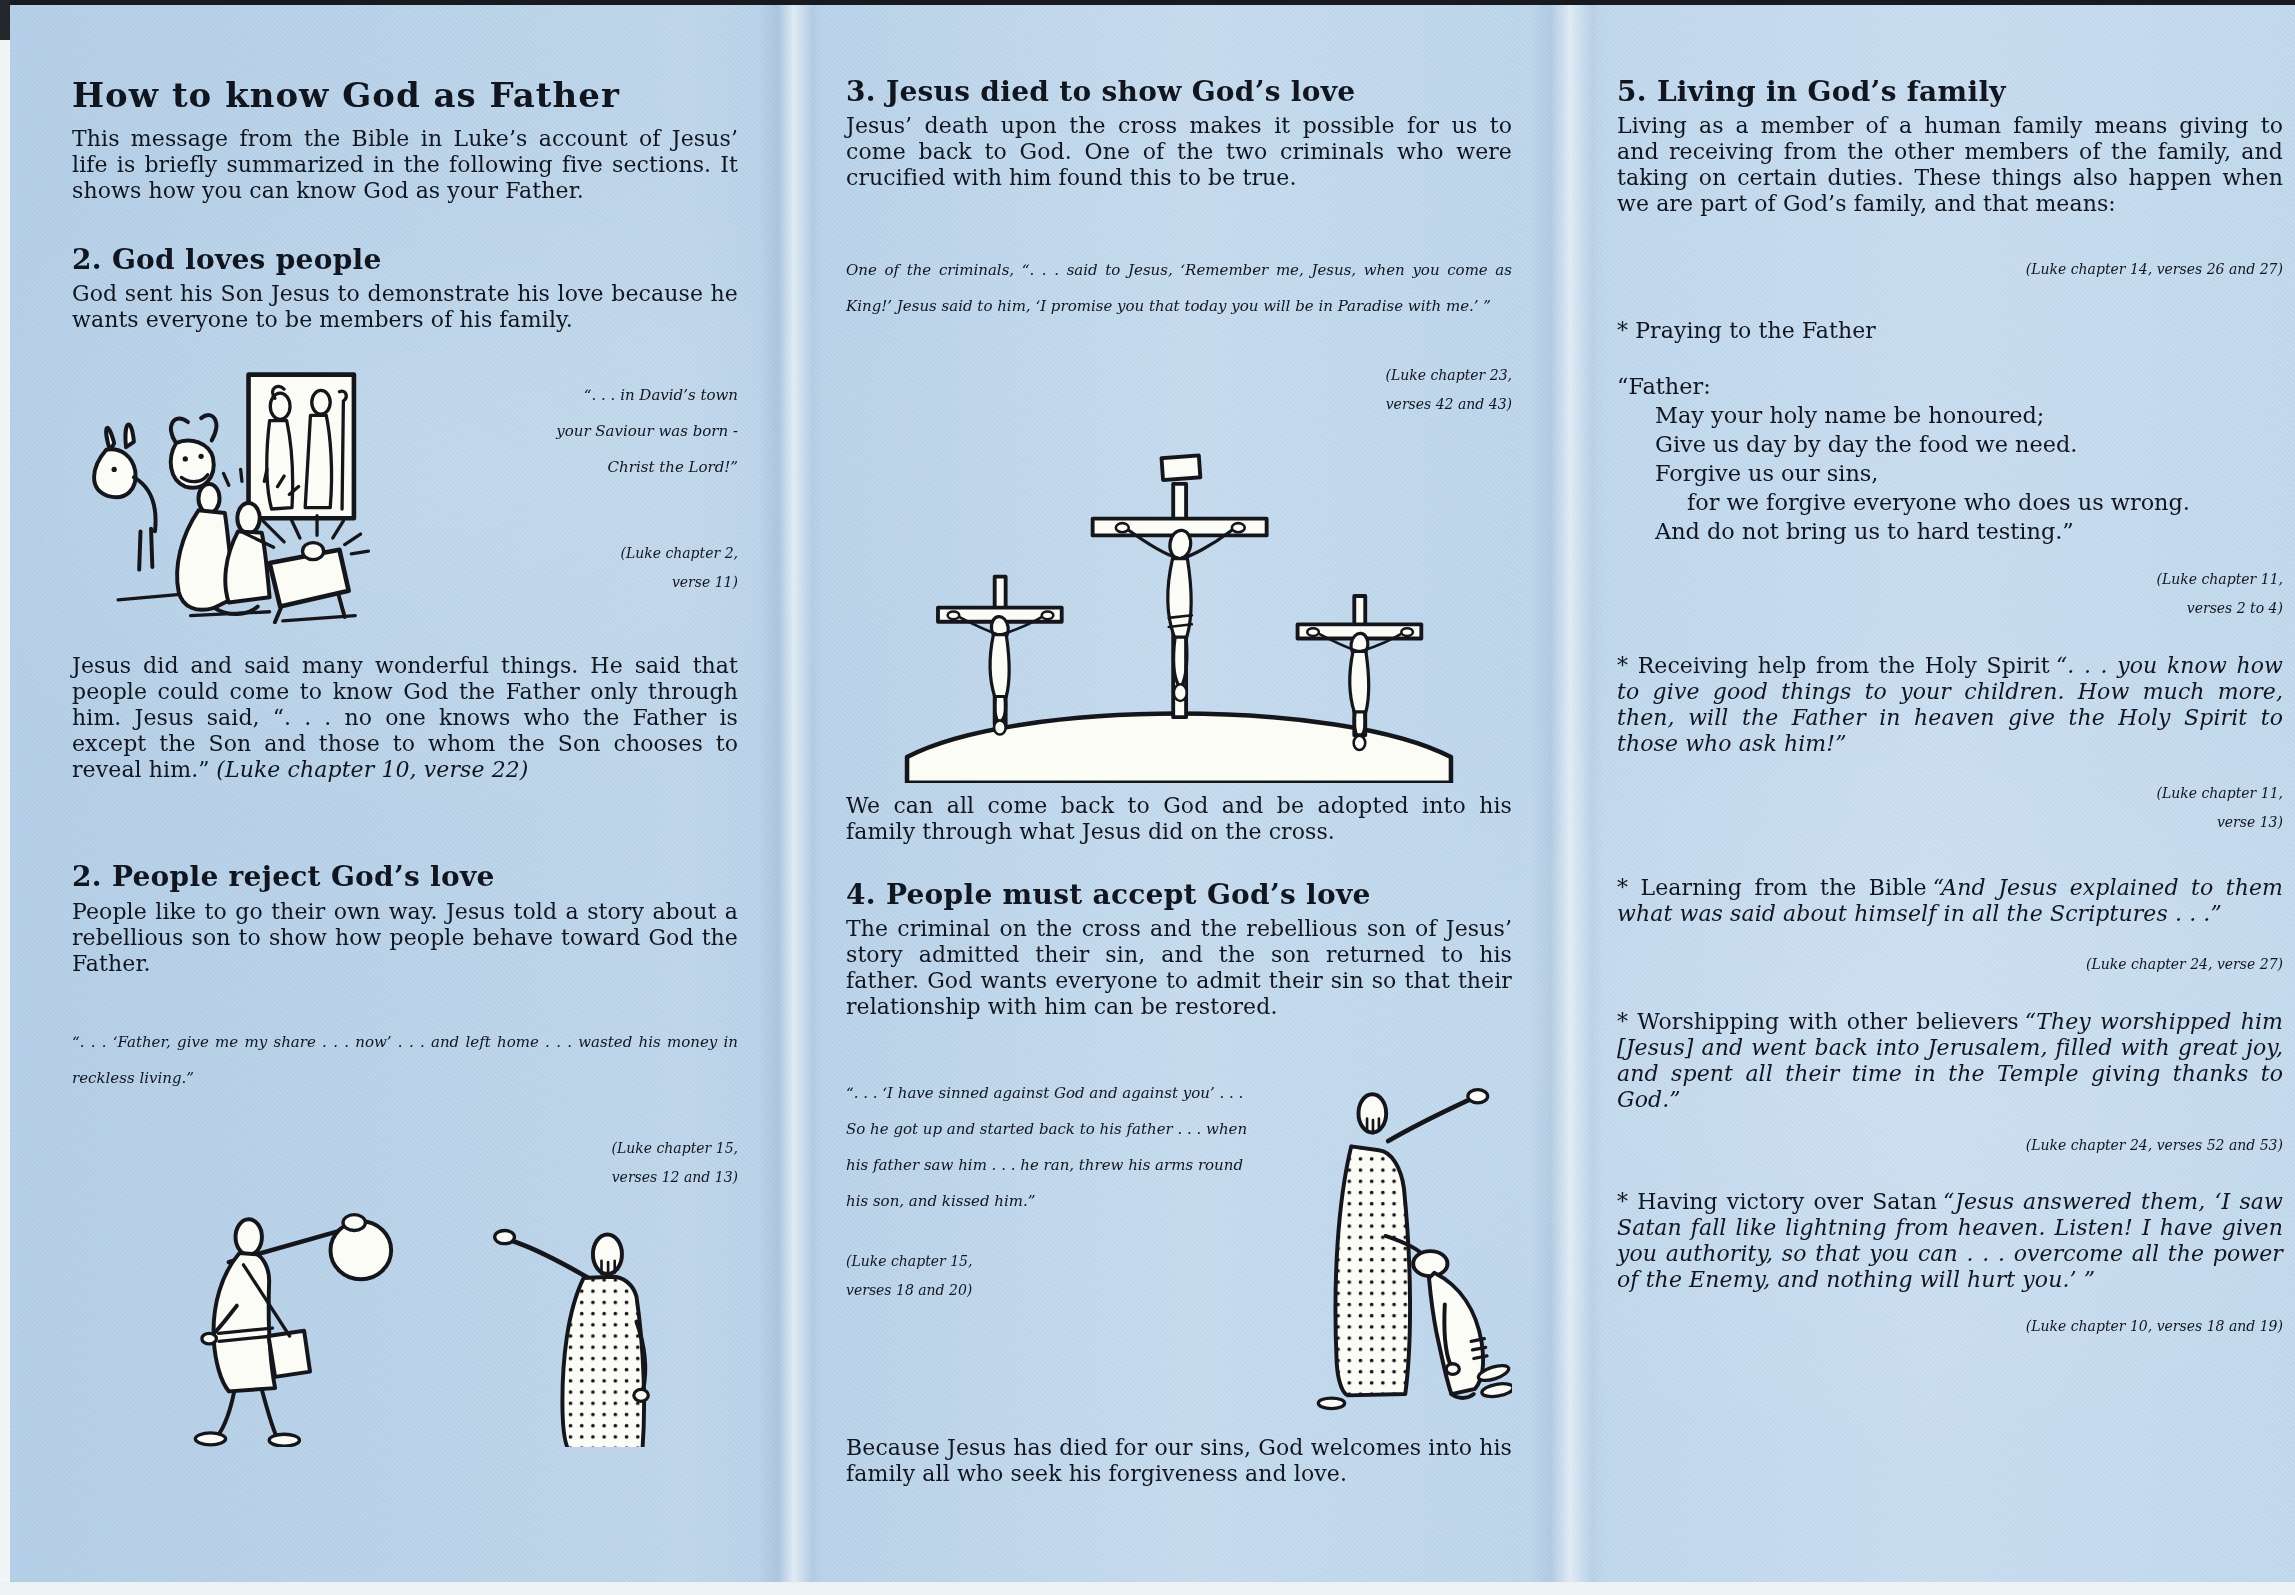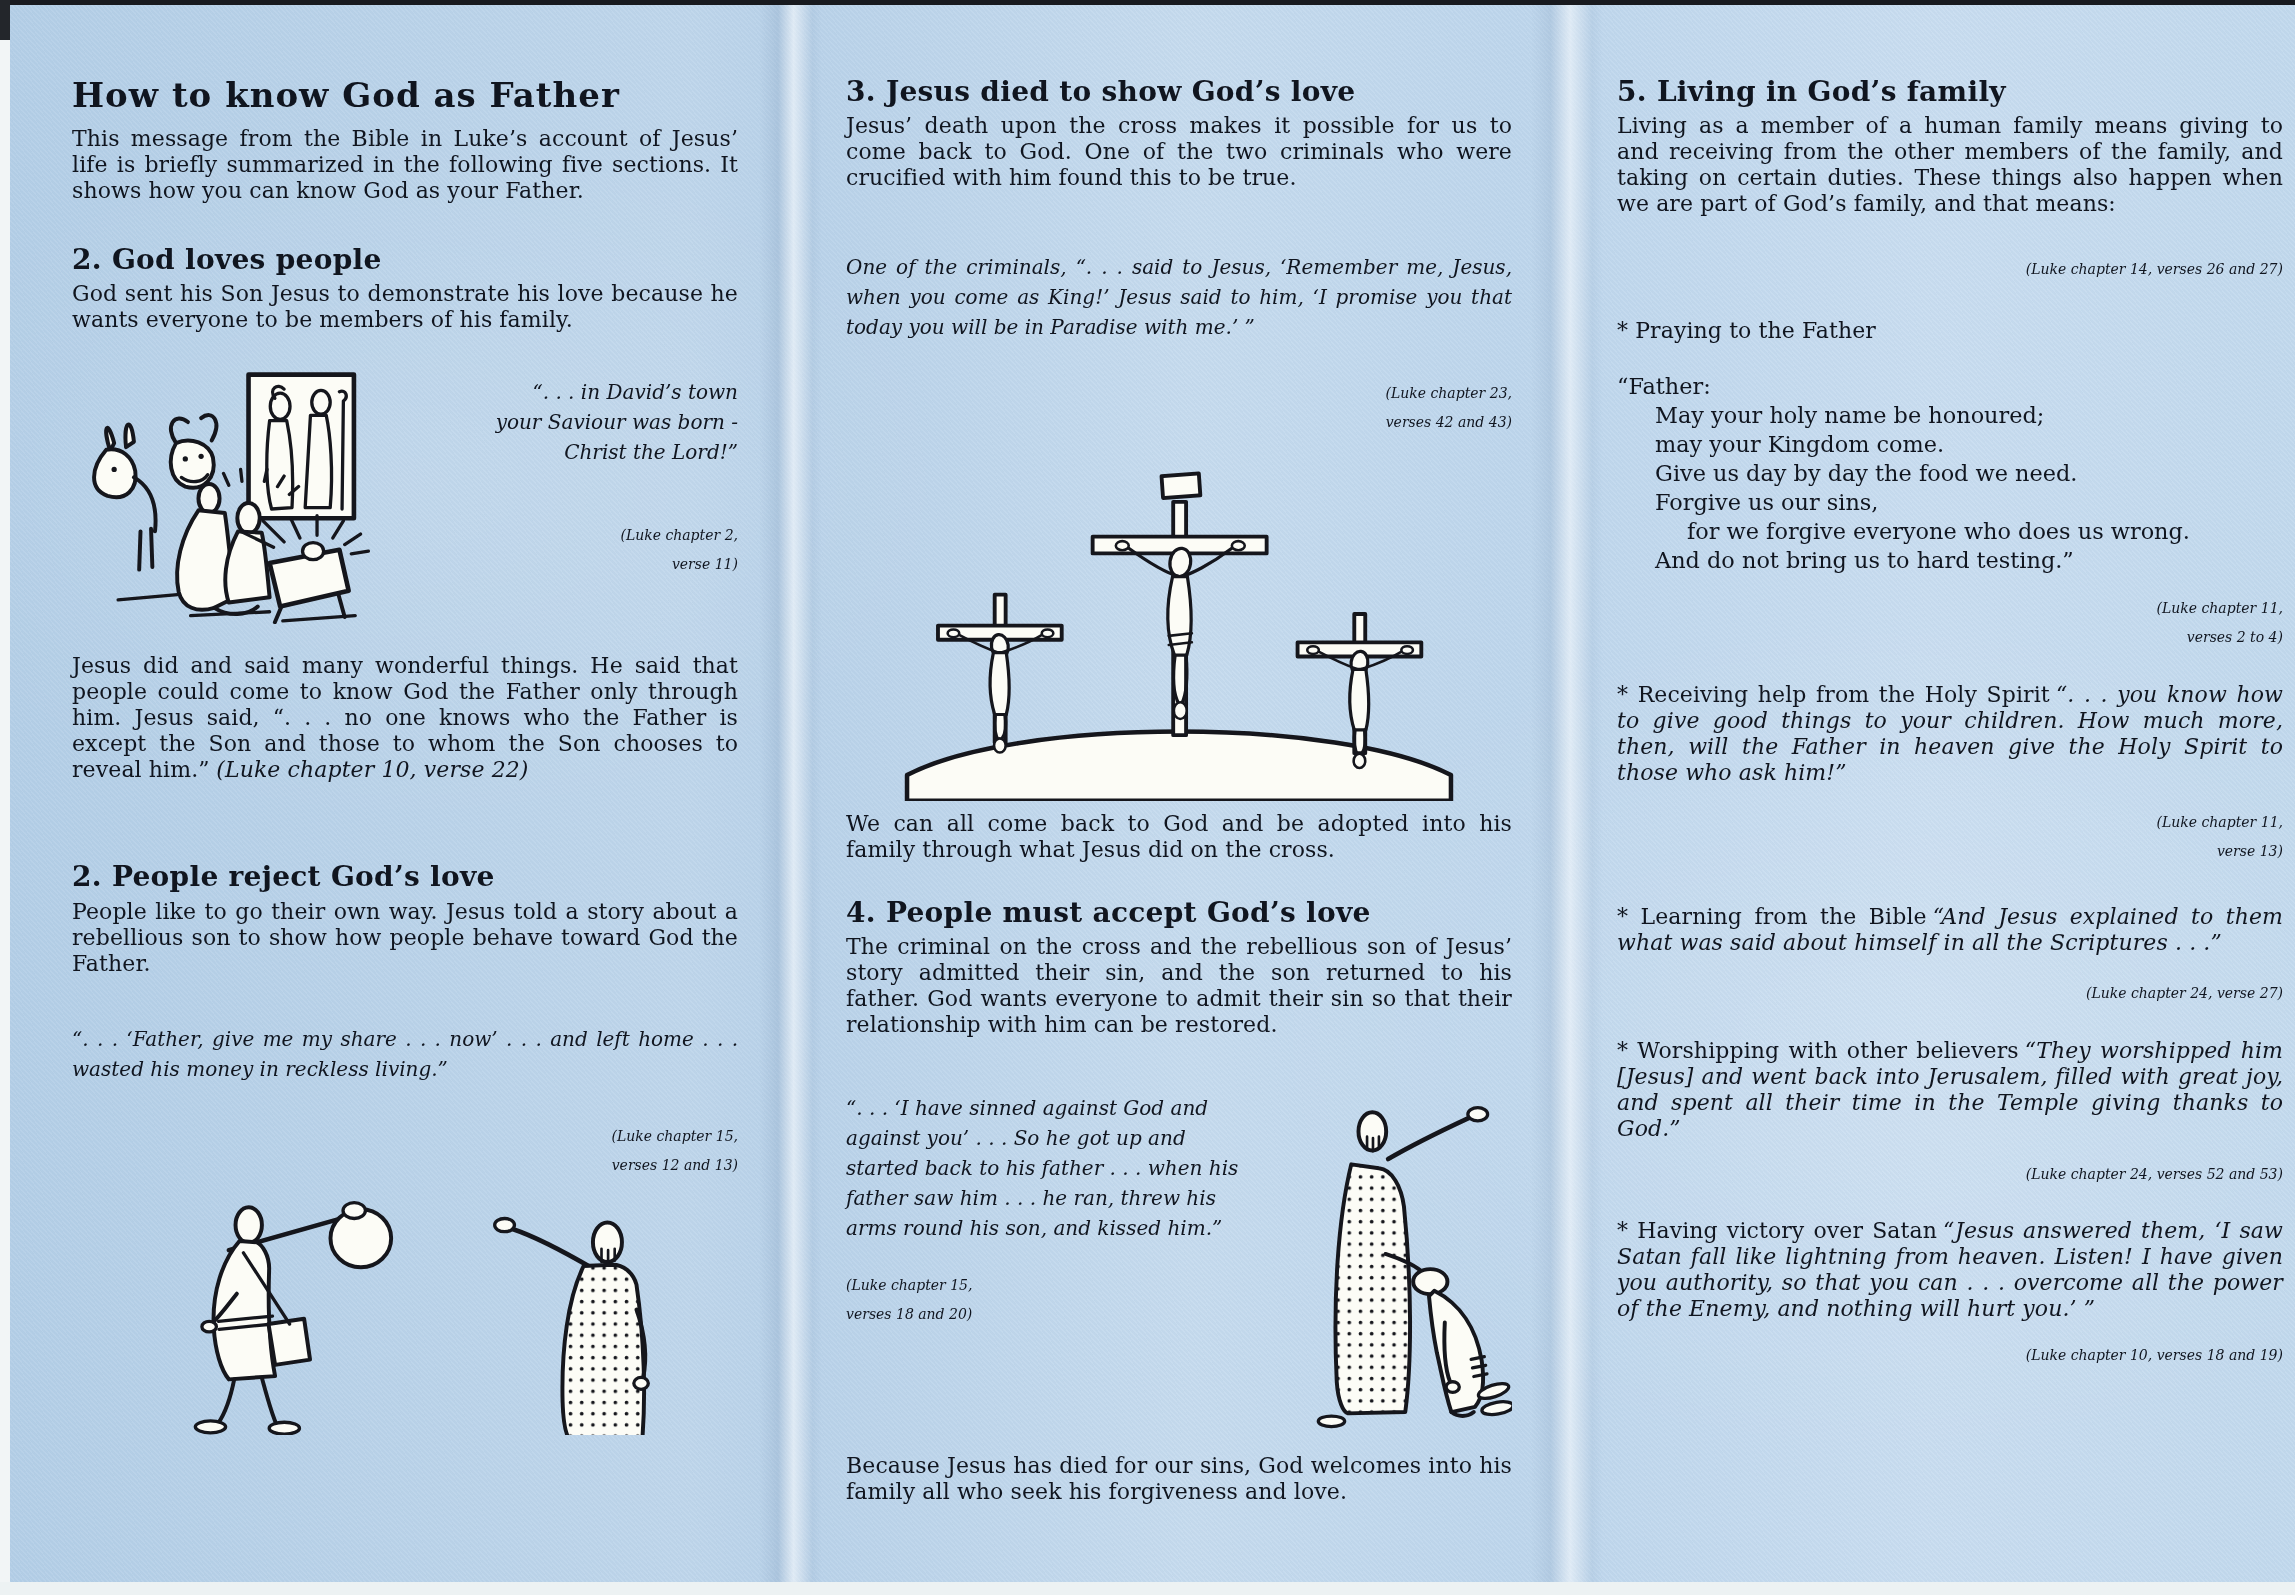--- a/index.html
+++ b/index.html
@@ -28,21 +28,21 @@
 
   .panel { position:absolute; top:76px; width:666px; }
   .panel.p-left   { left:72px;  }
   .panel.p-middle { left:846px; }
   .panel.p-right  { left:1617px; }
 
   .title { font-size:34px; font-weight:bold; letter-spacing:1px; line-height:1.15; margin:0 0 10.6px 0; }
   .h   { font-size:28px; font-weight:bold; letter-spacing:0.3px; line-height:1.15; margin:0 0 5.3px 0; }
   .body { font-size:22px; line-height:26px; text-align:justify; letter-spacing:0.1px; margin:0; }
   .body .inline-cite { font-style:italic; margin-left:0.30em; }
-  .quote { font-size:20px; line-height:30px; font-style:italic; white-space:pre-line; margin:0; }
+  .quote { font-size:15px; line-height:36px; font-style:italic; white-space:pre-line; margin:0; }
   .jq { text-align:justify; white-space:normal; }
   .cite { font-size:14px; line-height:29px; font-style:italic; white-space:pre-line; margin:0; }
   .t-right { text-align:right; }
   .lead { margin-right:0.28em; }
   .q { font-style:italic; }
   .bullet { font-size:22px; line-height:26px; text-align:justify; letter-spacing:0.1px; margin:0; }
   .prayer { font-size:22.4px; line-height:29px; margin:0; }
   .prayer .pline { padding-left:38px; }
   .prayer .pline.first { padding-left:0; }
   .prayer .pline.deep { padding-left:70px; }
@@ -251,21 +251,20 @@
   <div class="panel p-right">
     <h2 class="h">5. Living in God’s family</h2>
     <p class="body" style="margin-bottom:38px;">Living as a member of a human family means giving to and receiving from the other members of the family, and taking on certain duties. These things also happen when we are part of God’s family, and that means:</p>
 
     <p class="cite t-right" style="margin-bottom:34px;">(Luke chapter 14, verses 26 and 27)</p>
 
     <p class="bullet" style="margin-bottom:28px;">* Praying to the Father</p>
     <div class="prayer" style="margin-bottom:18.5px;">
       <div class="pline first">“Father:</div>
       <div class="pline">May your holy name be honoured;</div>
-      <div class="pline">may your Kingdom come.</div>
       <div class="pline">Give us day by day the food we need.</div>
       <div class="pline">Forgive us our sins,</div>
       <div class="pline deep">for we forgive everyone who does us wrong.</div>
       <div class="pline">And do not bring us to hard testing.”</div>
     </div>
     <p class="cite t-right" style="margin-bottom:30px;">(Luke chapter 11,
 verses 2 to 4)</p>
 
     <p class="bullet" style="margin-bottom:22.4px;"><span class="lead">* Receiving help from the Holy Spirit</span><span class="q">“. . . you know how to give good things to your children. How much more, then, will the Father in heaven give the Holy Spirit to those who ask him!”</span></p>
     <p class="cite t-right" style="margin-bottom:38px;">(Luke chapter 11,

